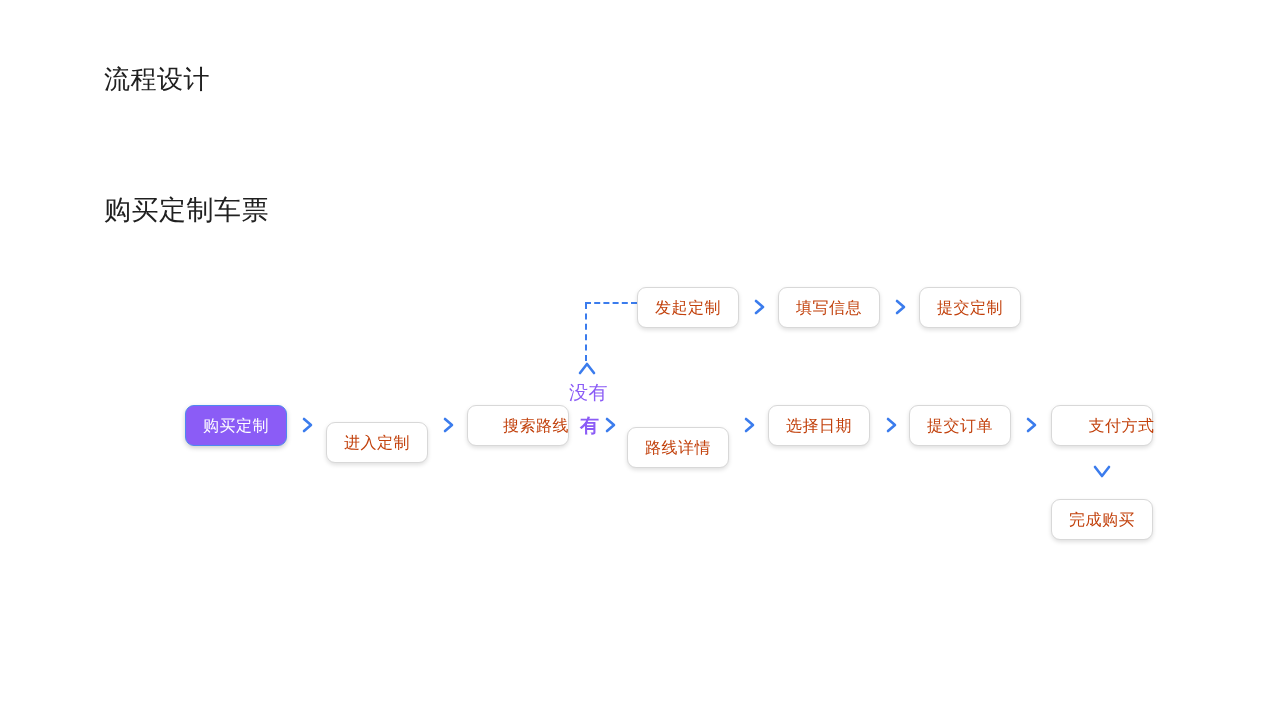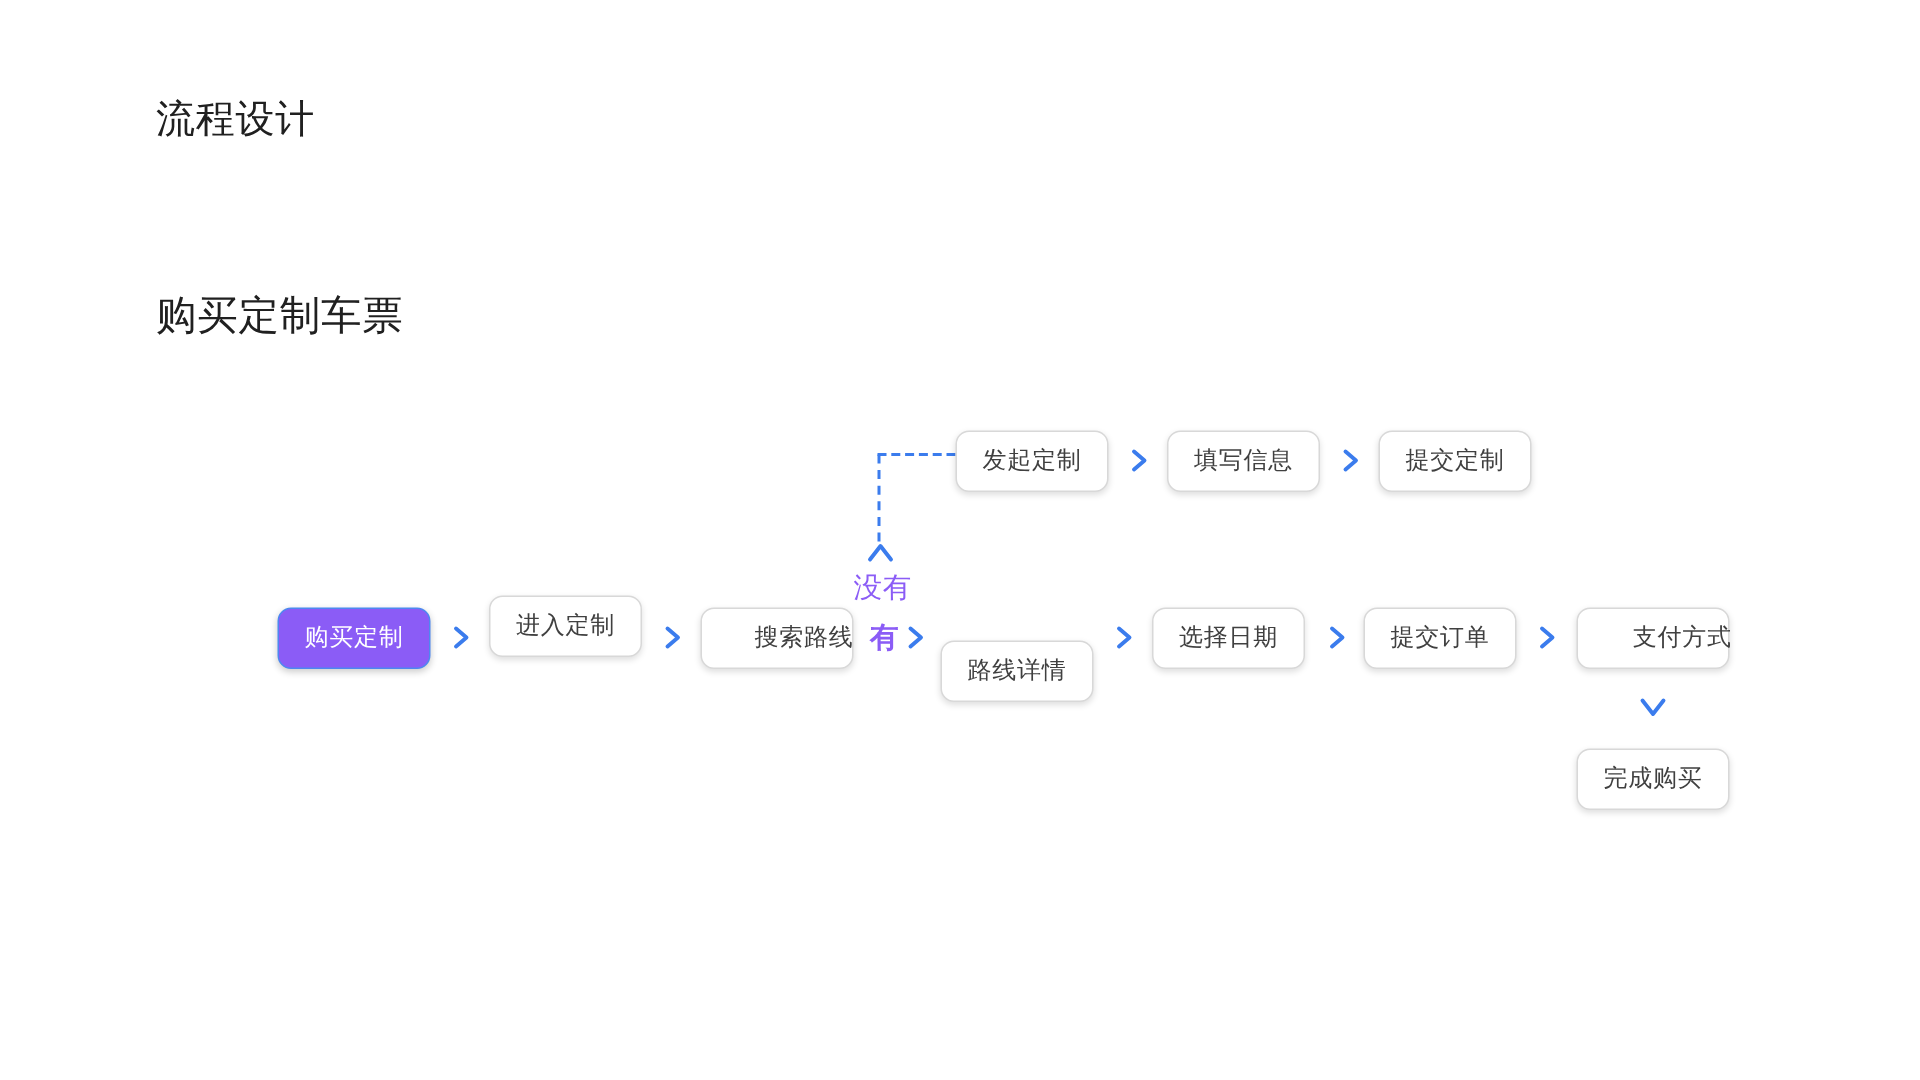--- a/index.html
+++ b/index.html
@@ -57,21 +57,21 @@
     box-sizing: border-box;
     border: 1px solid #d8d8d8;
     border-radius: 9px;
     background: #ffffff;
     box-shadow: 0 2px 4px rgba(0, 0, 0, 0.13);
     display: flex;
     align-items: center;
     justify-content: center;
     font-size: 16px;
     line-height: 1;
-    color: #404040;
+    color: #c2410c;
     letter-spacing: 0.5px;
     white-space: nowrap;
   }
   .node.active {
     background: #8b5cf6;
     border-color: #4d88f0;
     color: #ffffff;
     box-shadow: 0 2px 5px rgba(0, 0, 0, 0.2);
   }
 
@@ -160,21 +160,21 @@
   <div class="node active" style="left:185px; top:405px;">
     <span>购买定制</span>
   </div>
 
   <span class="arrow" style="left:299px; top:416px;">
     <svg viewBox="0 0 18 18" fill="none" xmlns="http://www.w3.org/2000/svg">
       <path d="M5 3 L12 9 L5 15" stroke="currentColor" stroke-width="2.6" stroke-linecap="round" stroke-linejoin="round"></path>
     </svg>
   </span>
 
-  <div class="node" style="left:326px; top:397px;">
+  <div class="node" style="left:326px; top:422px;">
     <span>进入定制</span>
   </div>
 
   <span class="arrow" style="left:440px; top:416px;">
     <svg viewBox="0 0 18 18" fill="none" xmlns="http://www.w3.org/2000/svg">
       <path d="M5 3 L12 9 L5 15" stroke="currentColor" stroke-width="2.6" stroke-linecap="round" stroke-linejoin="round"></path>
     </svg>
   </span>
 
   <div class="node" style="left:467px; top:405px;padding-left:36px;">

